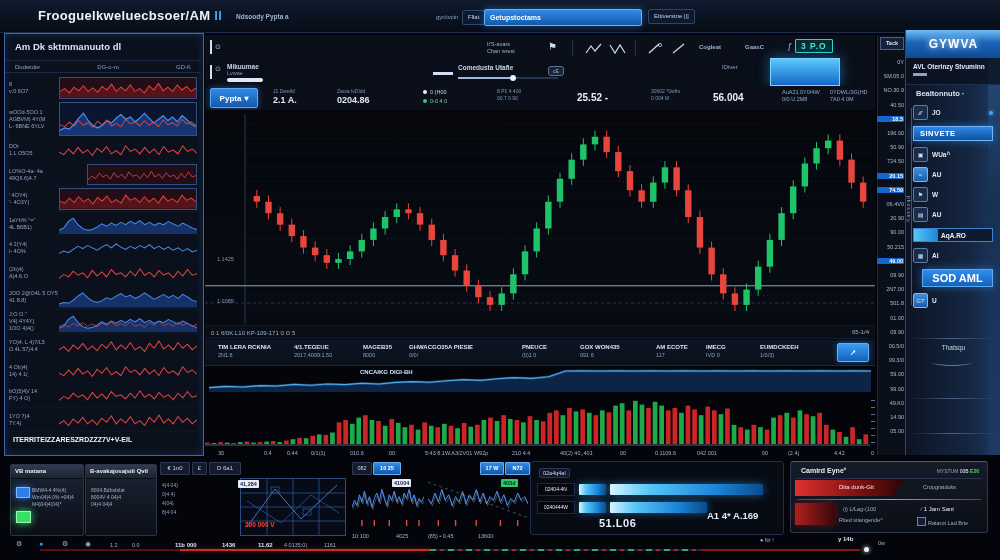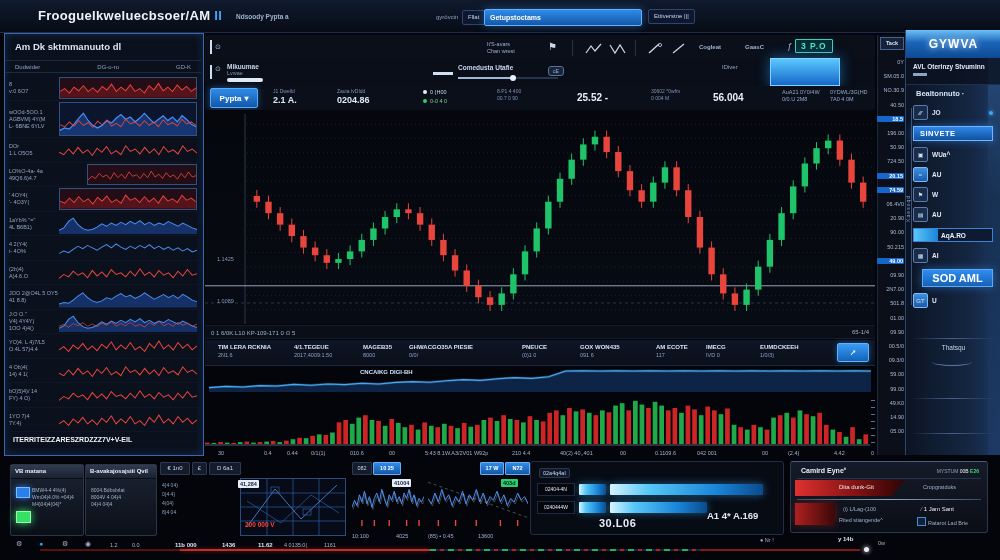--- a/index.html
+++ b/index.html
@@ -920,21 +920,21 @@
     <div class="prg-row" style="top:21px;">
       <div class="prg-lab">02404-4N</div>
       <div class="pbar" id="pb-0a" style="width: 27px;"></div>
       <div class="pbar" id="pb-0b" style="width: 153px;"></div>
     </div>
     <div class="prg-row" style="top:39px;">
       <div class="prg-lab">0240444W</div>
       <div class="pbar" id="pb-1a" style="width: 27px;"></div>
       <div class="pbar" id="pb-1b" style="width: 97px;"></div>
     </div>
-    <div class="prg-big" style="left:68px;top:55px;">30.L06</div>
+    <div class="prg-big" style="left:68px;top:55px;">51.L06</div>
     <div class="prg-side" style="left:176px;top:48px;">A1 4* A.169</div>
   </div>
 
   <div class="abs orders">
     <div class="ord-title">Camird Eyne˟</div>
     <div class="ord-meta">
       <span class="m1">MYSTUM</span>
       <span class="m2">00B</span>
       <span class="m3">E26</span>
     </div>

